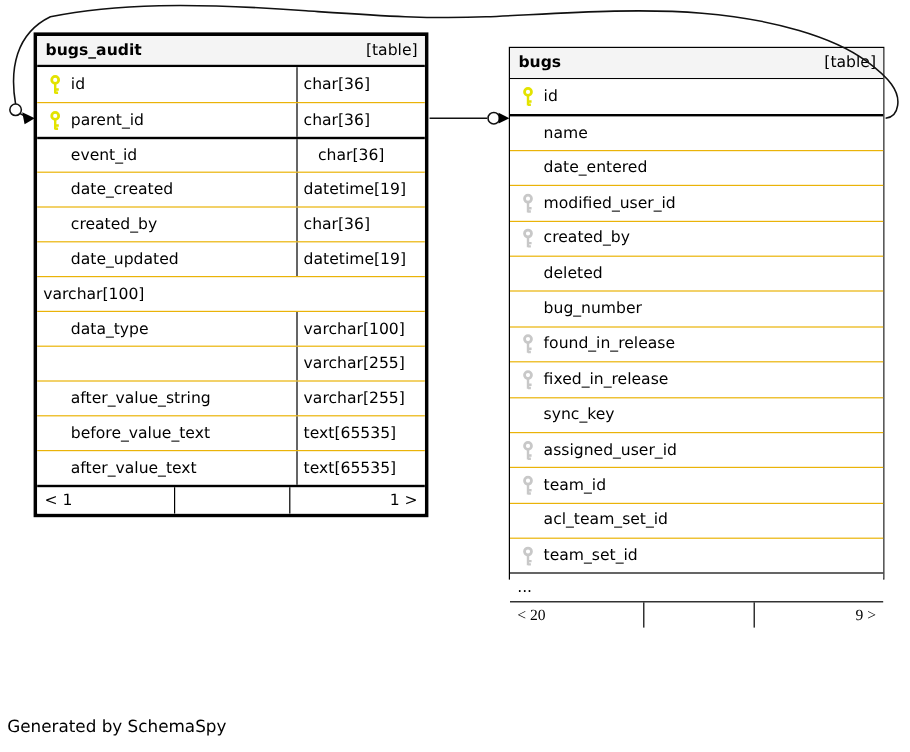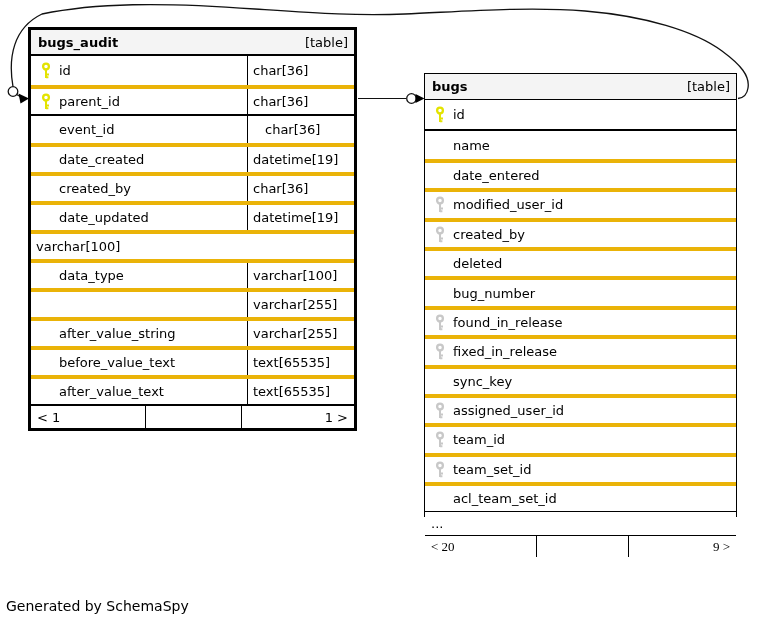--- a/index.html
+++ b/index.html
@@ -4,35 +4,35 @@
 <style>
   html,body{margin:0;padding:0;}
   body{
     width:758px;height:627px;position:relative;overflow:hidden;
     background:#ffffff;
     font-family:"DejaVu Sans","Liberation Sans",sans-serif;
     color:#000;
   }
   .dbtable{position:absolute;background:#fff;box-sizing:border-box;}
   #table-bugs-audit{left:28px;top:27px;width:329px;height:404px;border:3px solid #000;}
-  #table-bugs{left:424px;top:73px;width:313px;height:444px;border:1.5px solid #000;}
+  #table-bugs{left:424px;top:39px;width:313px;height:444px;border:1.5px solid #000;}
 
   .thead{
     background:#f4f4f4;display:flex;align-items:center;justify-content:space-between;
     box-sizing:border-box;padding:0 6px 0 7px;font-size:13px;
   }
   #table-bugs-audit .thead{height:26px;border-bottom:2px solid #000;}
   #table-bugs .thead{height:26px;border-bottom:1px solid #000;}
   .tname{font-weight:bold;}
   .tbadge{font-weight:normal;}
 
   .trow{display:flex;align-items:center;box-sizing:border-box;font-size:13px;background:#fff;}
   #table-bugs-audit .trow{height:29px;}
   #table-bugs .trow{height:29.4px;}
-  .trow + .trow{border-top:4px solid #eab308;}
+  .trow + .trow{border-top:1px solid #eab308;}
   .trow.section-start{border-top:2px solid #000 !important;gap:12px;}
 
   .cell-name{display:flex;align-items:center;box-sizing:border-box;height:100%;}
   #table-bugs-audit .cell-name{width:217px;border-right:1px solid #000;}
   #table-bugs .cell-name{flex:1;}
   .cell-type{flex:1;display:flex;align-items:center;box-sizing:border-box;padding-left:5px;height:100%;}
   .kicon{flex:0 0 12px;width:12px;height:17px;margin-left:9px;}
   .cname{margin-left:7px;white-space:nowrap;}
 
   .ellipsis-row{
@@ -275,33 +275,33 @@
             <svg class="kicon" width="12" height="17" viewBox="0 0 12 17">
               <circle cx="6" cy="4.6" r="2.9" fill="none" stroke="#c8c8c8" stroke-width="2.3"></circle>
               <path d="M6 7.4 L6 16 M6 12.6 L9 12.6 M6 15.3 L8.4 15.3" stroke="#c8c8c8" stroke-width="2" fill="none"></path>
             </svg>
           </span>
           <span class="cname">team_id</span>
         </div>
       </div>
       <div class="trow">
         <div class="cell-name">
+          <span class="kicon"></span>
+          <span class="cname">acl_team_set_id</span>
+        </div>
+      </div>
+      <div class="trow">
+        <div class="cell-name">
           <span style="display: flex;">
             <svg class="kicon" width="12" height="17" viewBox="0 0 12 17">
               <circle cx="6" cy="4.6" r="2.9" fill="none" stroke="#c8c8c8" stroke-width="2.3"></circle>
               <path d="M6 7.4 L6 16 M6 12.6 L9 12.6 M6 15.3 L8.4 15.3" stroke="#c8c8c8" stroke-width="2" fill="none"></path>
             </svg>
           </span>
           <span class="cname">team_set_id</span>
-        </div>
-      </div>
-      <div class="trow">
-        <div class="cell-name">
-          <span class="kicon"></span>
-          <span class="cname">acl_team_set_id</span>
         </div>
       </div>
     </div>
   <div class="ellipsis-row">...</div>
   <div class="tfoot">
     <div class="fcell prev">&lt; 20</div>
     <div class="fcell mid"></div>
     <div class="fcell next">9 &gt;</div>
   </div>
 </div>

